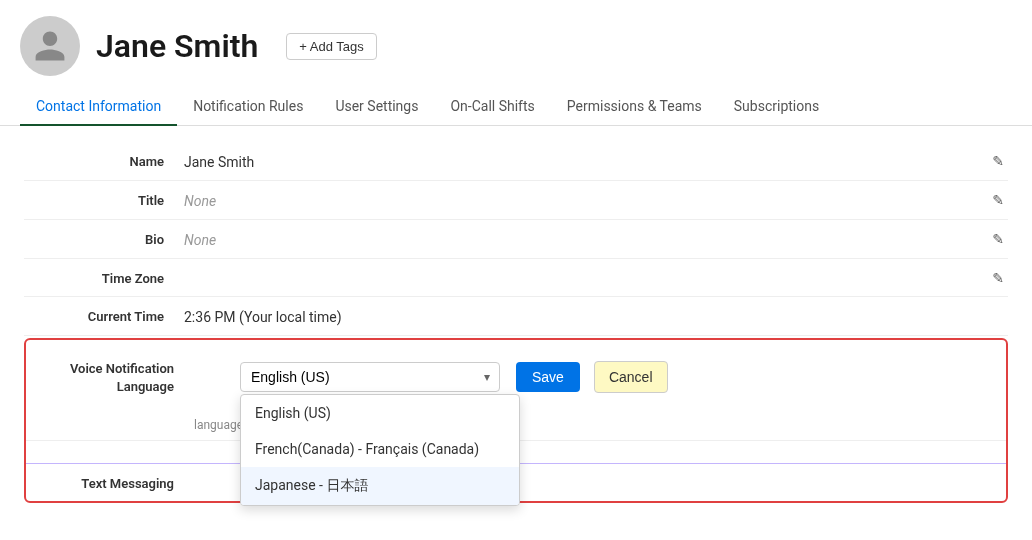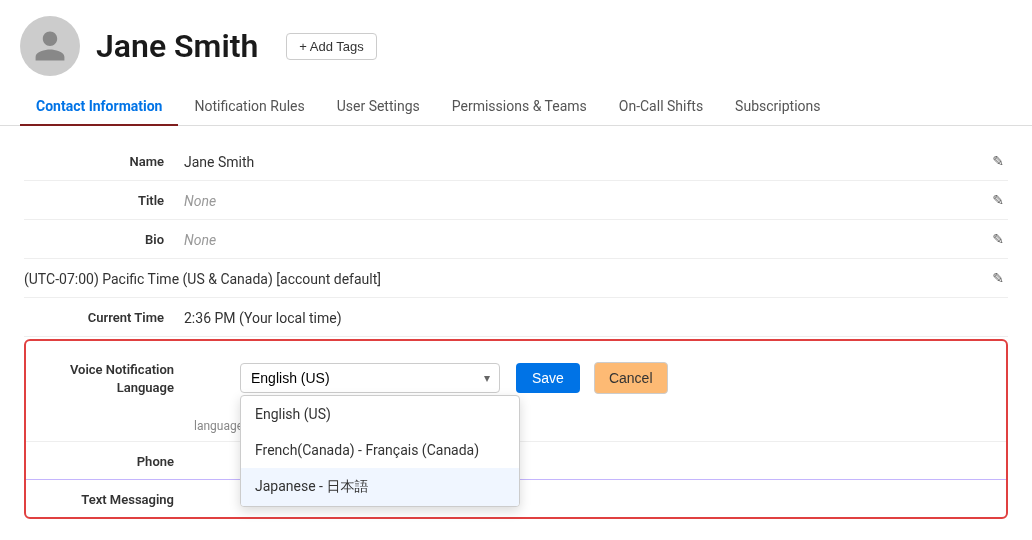--- a/index.html
+++ b/index.html
@@ -63,22 +63,22 @@
       padding: 10px 16px;
       font-size: 14px;
       color: #555;
       cursor: pointer;
       border-bottom: 2px solid transparent;
       margin-bottom: -1px;
       white-space: nowrap;
     }
     .tab.active {
       color: #0073e6;
-      border-bottom: 2px solid #7f1d1d;
-      font-weight: 700;
+      border-bottom: 2px solid #14532d;
+      font-weight: 400;
     }
 
     
     .content {
       padding: 16px 24px;
     }
 
     
     .form-row {
       display: flex;
@@ -151,21 +151,21 @@
       color: #fff;
       border: none;
       padding: 7px 16px;
       border-radius: 4px;
       font-size: 14px;
       cursor: pointer;
       margin-left: 8px;
     }
 
     .cancel-btn {
-      background: #fdba74;
+      background: #fef9c3;
       color: #333;
       border: 1px solid #ccc;
       padding: 7px 14px;
       border-radius: 4px;
       font-size: 14px;
       cursor: pointer;
       margin-left: 6px;
     }
 
     .voice-hint {
@@ -212,22 +212,22 @@
     </svg>
   </div>
   <span class="user-name">Jane Smith</span>
   <button class="add-tags-btn">+ Add Tags</button>
 </div>
 
 <div class="tabs">
   <div class="tab active">Contact Information</div>
   <div class="tab">Notification Rules</div>
   <div class="tab">User Settings</div>
+  <div class="tab">On-Call Shifts</div>
   <div class="tab">Permissions &amp; Teams</div>
-  <div class="tab">On-Call Shifts</div>
   <div class="tab">Subscriptions</div>
 </div>
 
 <div class="content">
 
   <div class="form-row">
     <div class="field-label">Name</div>
     <div class="field-value">Jane Smith</div>
     <span class="edit-icon">✎</span>
   </div>
@@ -238,21 +238,21 @@
     <span class="edit-icon">✎</span>
   </div>
 
   <div class="form-row">
     <div class="field-label">Bio</div>
     <div class="field-value none-value">None</div>
     <span class="edit-icon">✎</span>
   </div>
 
   <div class="form-row">
-    <div class="field-value">(UTC-07:00) Pacific Time (US &amp; Canada) [account default]</div>
+    <div class="field-label">Time Zone</div>
     <span class="edit-icon">✎</span>
   </div>
 
   <div class="form-row">
     <div class="field-label">Current Time</div>
     <div class="field-value">2:36 PM (Your local time)</div>
   </div>
 
   <div style="border: 2px solid #e04040; border-radius: 6px; padding: 0; margin-top: 2px; overflow: visible; position: relative;">
 
@@ -279,21 +279,20 @@
         <button class="cancel-btn">Cancel</button>
       </div>
     </div>
 
     <div style="display: flex; padding: 0 8px 8px 8px;">
       <div style="width: 160px; min-width: 160px;"></div>
       <div class="voice-hint">language for automated voice.</div>
     </div>
 
     <div class="phone-row" style="padding: 10px 8px; border-top: 1px solid #eee;">
-      <div class="field-label">Phone</div>
       <div class="field-value"></div>
     </div>
 
     <div class="phone-row" style="padding: 10px 8px; border-top: 1px solid #c4b5fd;">
       <div class="field-label">Text Messaging</div>
       <div class="field-value"></div>
     </div>
 
   </div>
 

